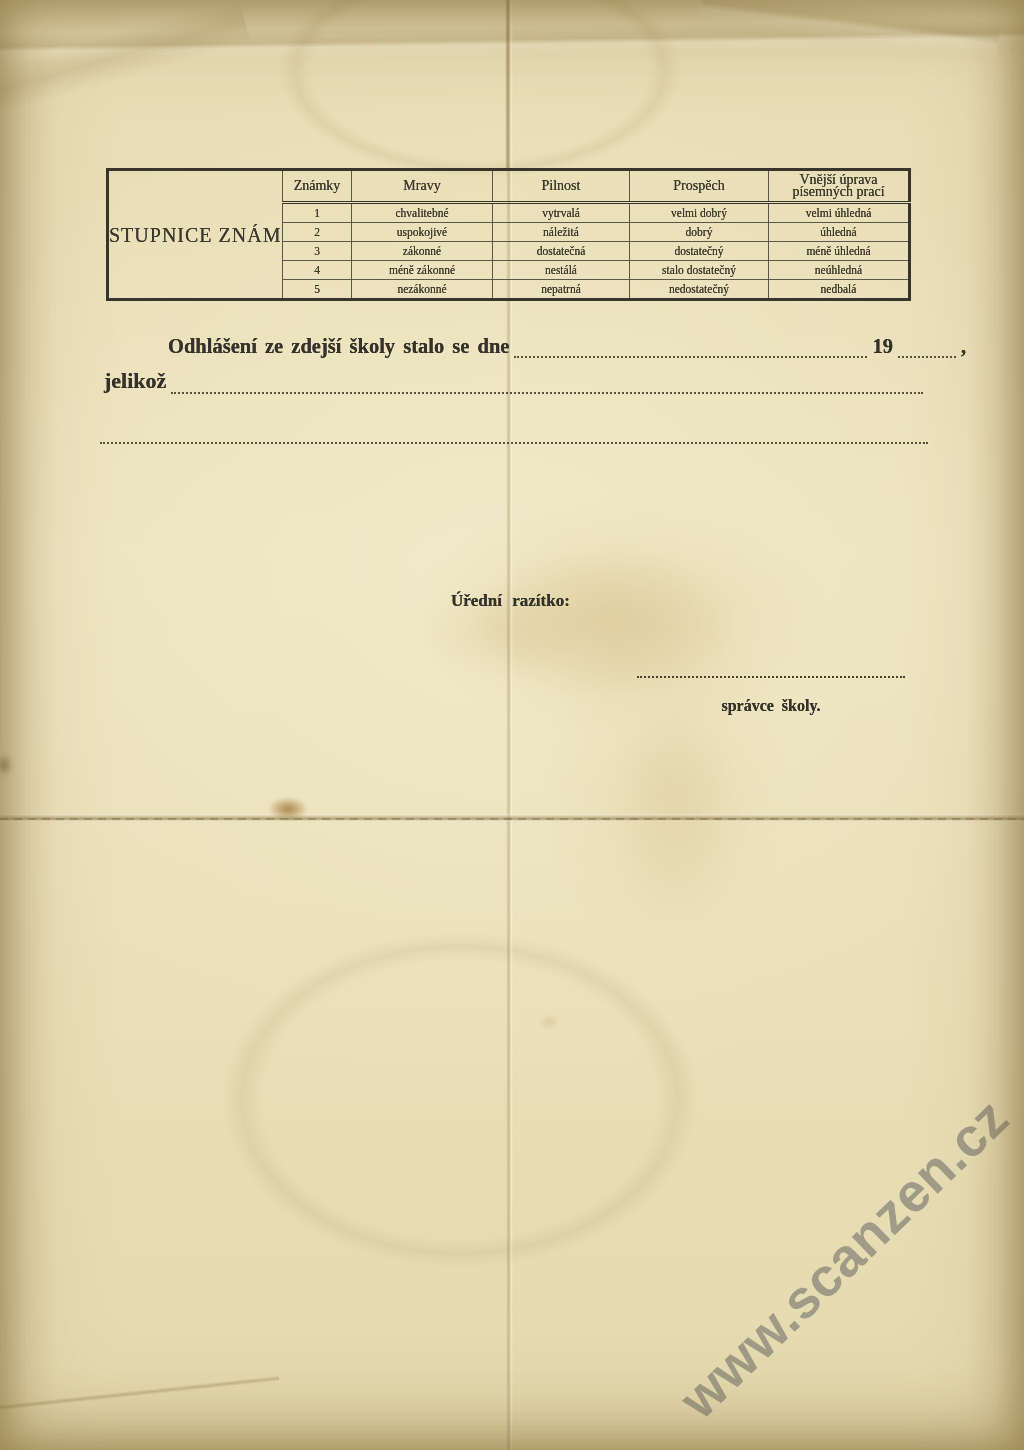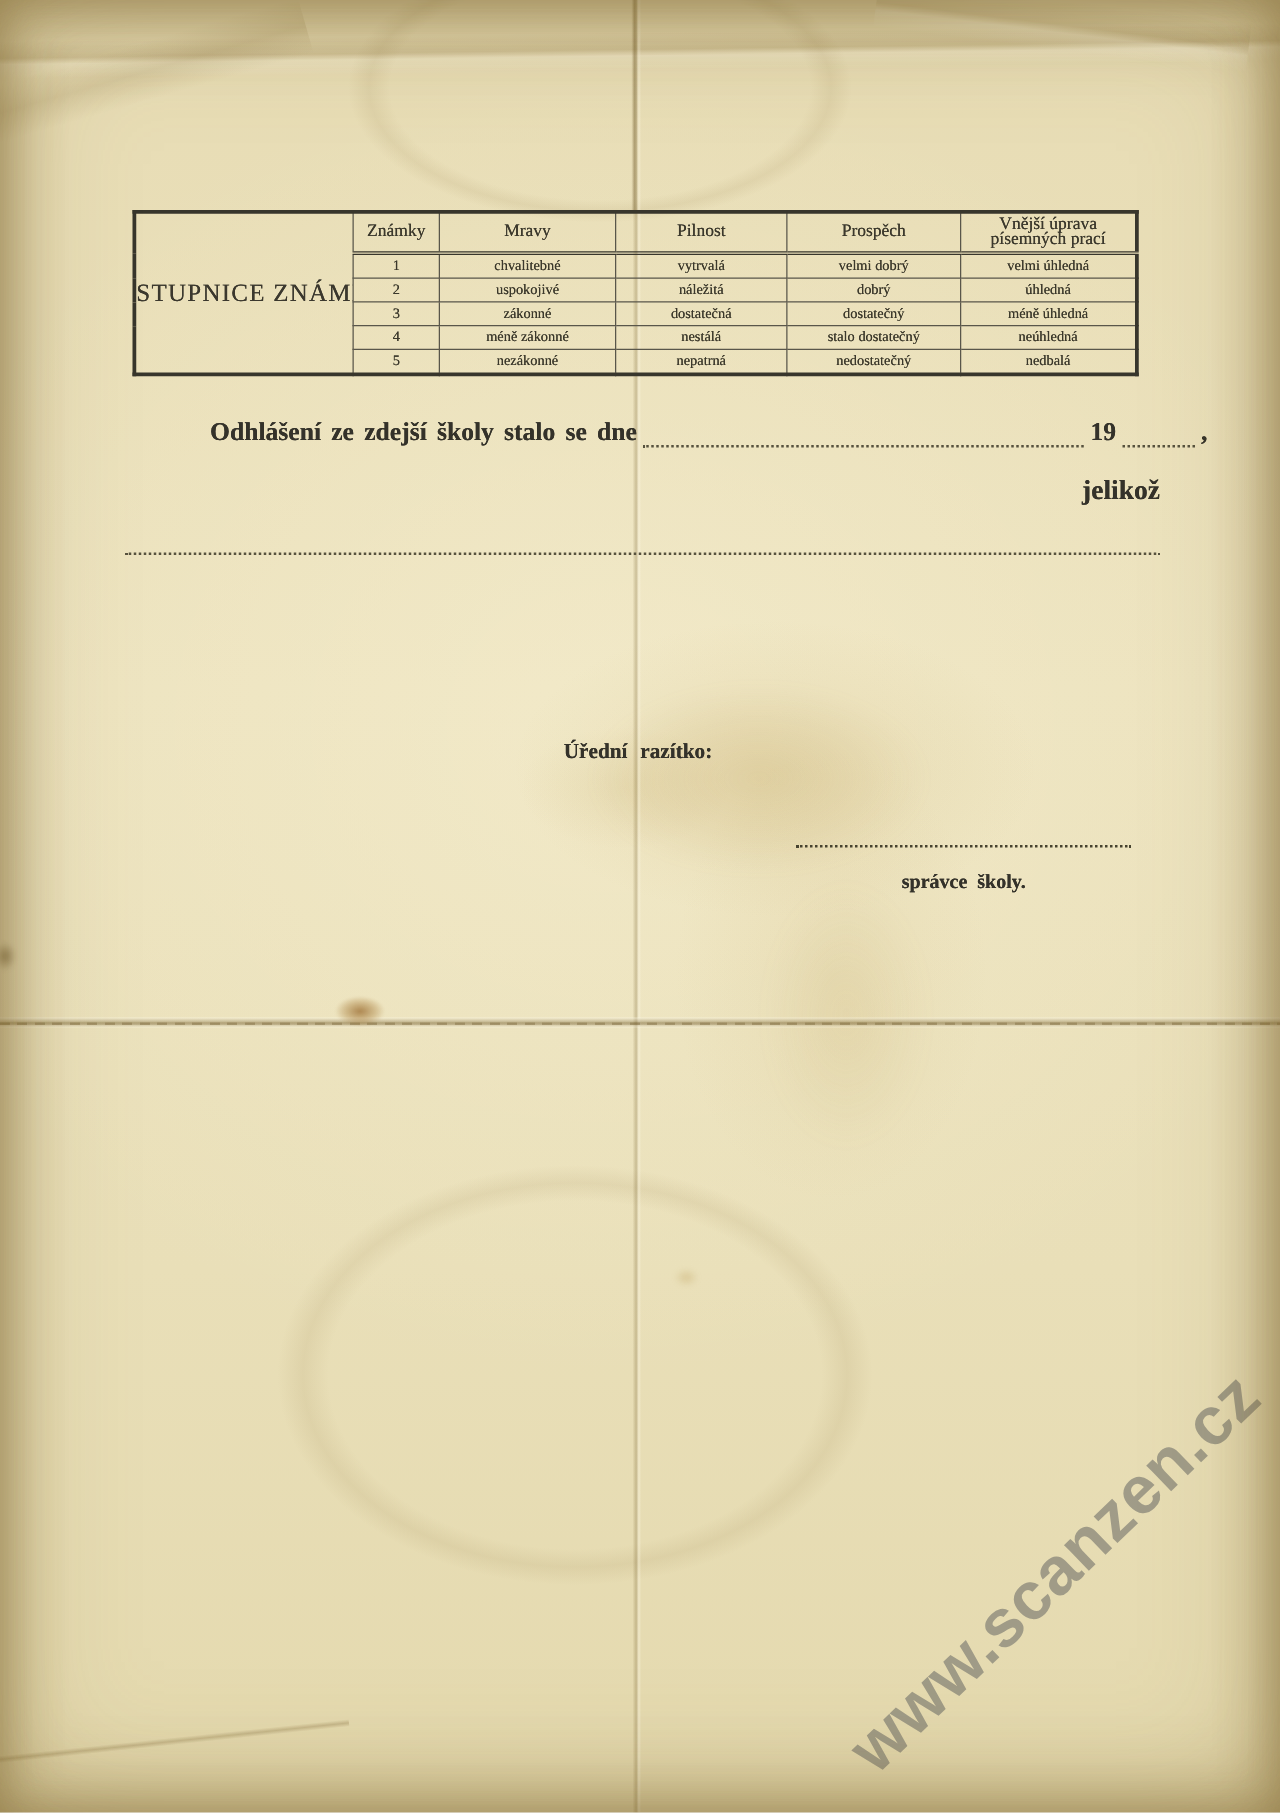--- a/index.html
+++ b/index.html
@@ -125,22 +125,22 @@
     position:absolute;left:128px;top:335px;width:798px;z-index:5;
     display:flex;align-items:flex-end;margin-left:40px;
   }
   .line-odhlaseni .txt{font-weight:bold;font-size:20.5px;word-spacing:3px;white-space:nowrap;}
   .leader{
     flex:1;align-self:flex-end;height:5px;margin:0 5px;
     border-bottom:2px dotted #57523e;
   }
   .leader-fixed{flex:0 0 58px;}
   .line-jelikoz{
-    position:absolute;left:104px;top:379px;width:824px;z-index:5;
-    display:flex;align-items:flex-end;flex-direction:column;
+    position:absolute;left:104px;top:368px;width:824px;z-index:5;
+    display:flex;align-items:flex-end;
   }
   .line-jelikoz .txt{font-weight:bold;font-size:22px;white-space:nowrap;}
   .line-blank3{
     position:absolute;left:100px;top:430px;width:828px;height:12px;z-index:5;
     border-bottom:2px dotted #57523e;
   }
   .stamp-label{
     position:absolute;left:451px;top:591px;z-index:5;
     font-weight:bold;font-size:17px;word-spacing:6px;
   }

